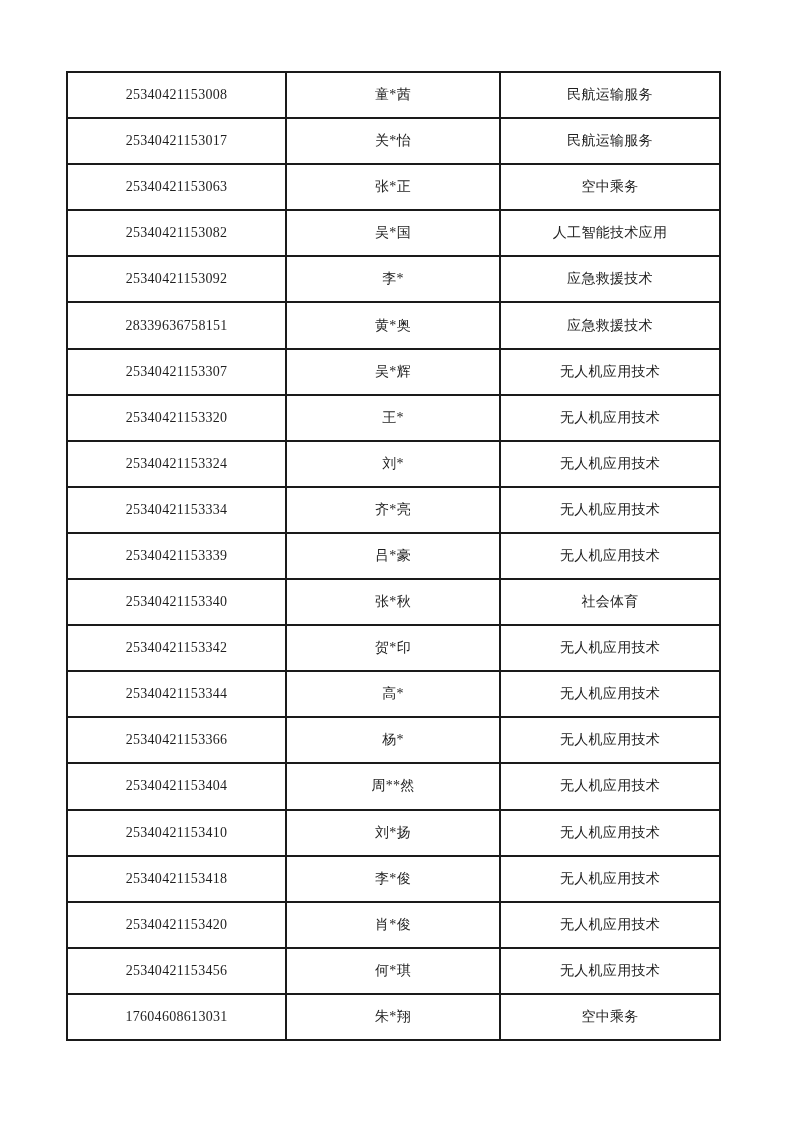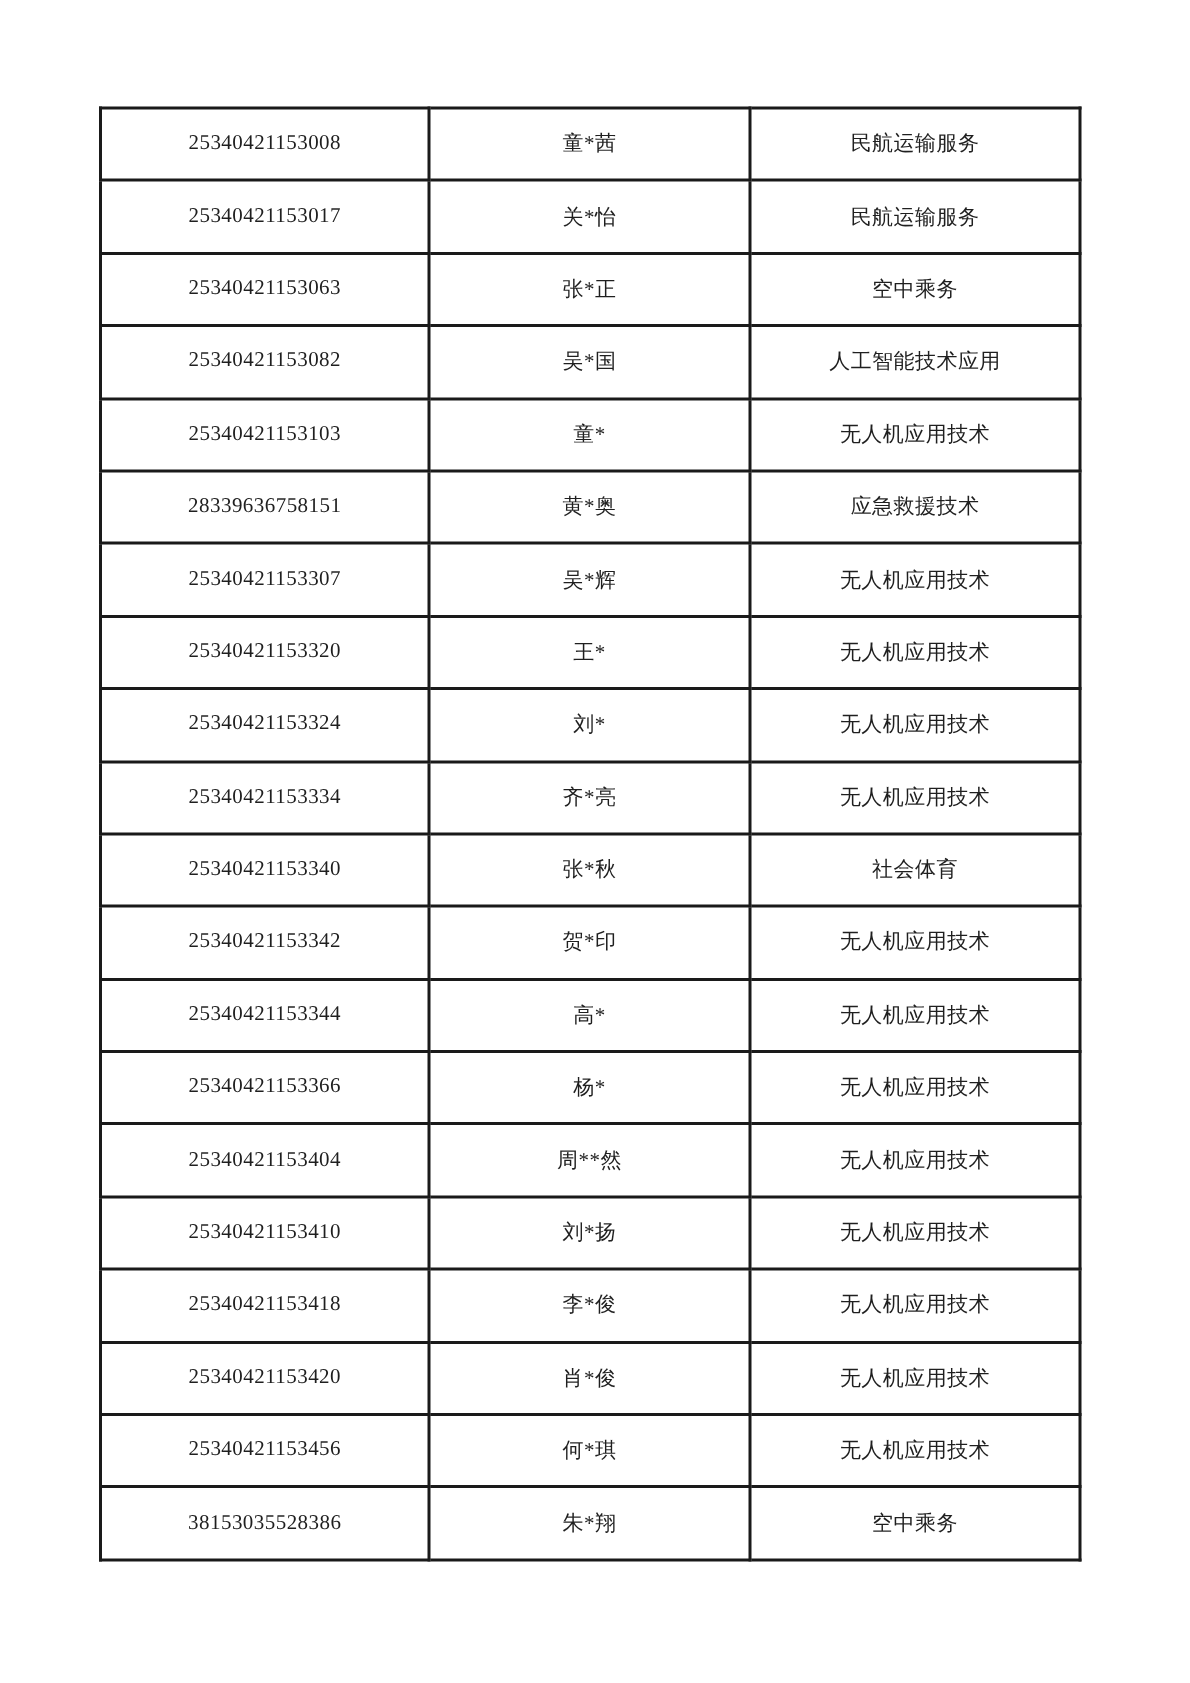--- a/index.html
+++ b/index.html
@@ -65,23 +65,23 @@
           <td>25340421153063</td>
           <td>张*正</td>
           <td>空中乘务</td>
         </tr>
         <tr>
           <td>25340421153082</td>
           <td>吴*国</td>
           <td>人工智能技术应用</td>
         </tr>
         <tr>
-          <td>25340421153103</td>
-          <td>童*</td>
-          <td>无人机应用技术</td>
+          <td>25340421153092</td>
+          <td>李*</td>
+          <td>应急救援技术</td>
         </tr>
         <tr>
           <td>28339636758151</td>
           <td>黄*奥</td>
           <td>应急救援技术</td>
         </tr>
         <tr>
           <td>25340421153307</td>
           <td>吴*辉</td>
           <td>无人机应用技术</td>
@@ -92,20 +92,25 @@
           <td>无人机应用技术</td>
         </tr>
         <tr>
           <td>25340421153324</td>
           <td>刘*</td>
           <td>无人机应用技术</td>
         </tr>
         <tr>
           <td>25340421153334</td>
           <td>齐*亮</td>
+          <td>无人机应用技术</td>
+        </tr>
+        <tr>
+          <td>25340421153339</td>
+          <td>吕*豪</td>
           <td>无人机应用技术</td>
         </tr>
         <tr>
           <td>25340421153340</td>
           <td>张*秋</td>
           <td>社会体育</td>
         </tr>
         <tr>
           <td>25340421153342</td>
           <td>贺*印</td>
@@ -140,19 +145,19 @@
           <td>25340421153420</td>
           <td>肖*俊</td>
           <td>无人机应用技术</td>
         </tr>
         <tr>
           <td>25340421153456</td>
           <td>何*琪</td>
           <td>无人机应用技术</td>
         </tr>
         <tr>
-          <td>38153035528386</td>
+          <td>17604608613031</td>
           <td>朱*翔</td>
           <td>空中乘务</td>
         </tr>
       </tbody>
   </table>
 </div>
 
 </body></html>

